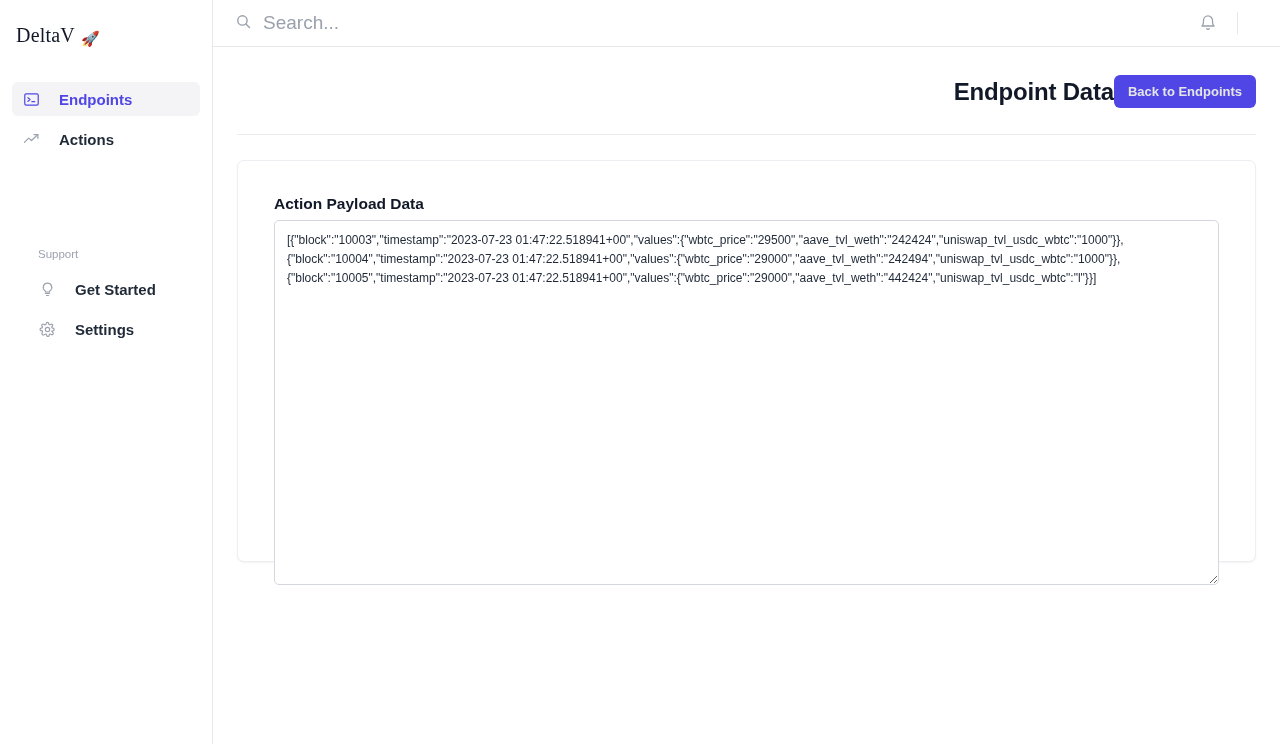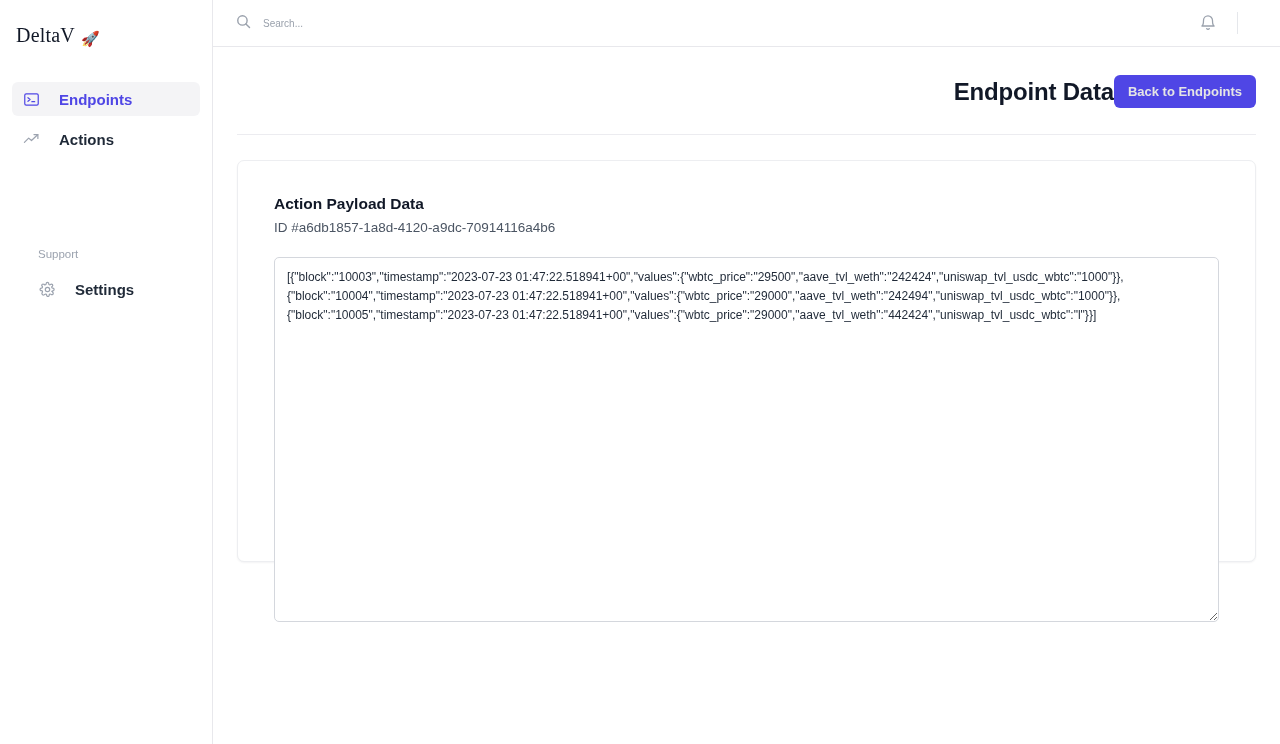--- a/index.html
+++ b/index.html
@@ -70,21 +70,21 @@
     border-bottom: 1px solid #e8e8ec;
     display: flex;
     align-items: center;
     padding: 0 24px 0 22px;
     flex: 0 0 47px;
   }
   .search-wrap { display: flex; align-items: center; gap: 11px; flex: 1 1 auto; }
   .search-input {
     border: 0; outline: 0; background: transparent;
     font-family: "Liberation Sans", sans-serif;
-    font-size: 10px; color: #111827; width: 320px;
+    font-size: 19px; color: #111827; width: 320px;
     padding: 0;
   }
   .search-input::placeholder { color: #9aa1ac; }
   .topbar-right { display: flex; align-items: center; gap: 0; }
   .bell-btn { width: 26px; height: 26px; display:flex; align-items:center; justify-content:center; cursor:pointer; }
   .vdivider { width: 1px; height: 22px; background: #e5e7eb; margin: 0 18px 0 16px; }
   .user-chip { display: flex; align-items: center; gap: 11px; cursor: pointer; }
   .avatar-wrap { position: relative; width: 30px; height: 30px; }
   .avatar {
     width: 30px; height: 30px; border-radius: 50%;
@@ -178,20 +178,30 @@
           </svg>
         </span>
         <span>Actions</span>
       </div>
 
     </nav>
 
     <div class="support-block">
       <div class="support-label">Support</div>
 
+      <div class="nav-item">
+        <span class="ico">
+          <svg width="17" height="17" viewBox="0 0 24 24" fill="none" stroke="#9ca3af" stroke-width="1.7" stroke-linecap="round" stroke-linejoin="round">
+            <path d="M9 17.5h6"></path>
+            <path d="M10.5 20.5h3"></path>
+            <path d="M12 3a6 6 0 0 0-3.6 10.8c.6.5.9 1.1.9 1.7h5.4c0-.6.3-1.2.9-1.7A6 6 0 0 0 12 3z"></path>
+          </svg>
+        </span>
+        <span>Get Started</span>
+      </div>
 
       <div class="nav-item">
         <span class="ico">
           <svg width="17" height="17" viewBox="0 0 24 24" fill="none" stroke="#9ca3af" stroke-width="1.7" stroke-linecap="round" stroke-linejoin="round">
             <circle cx="12" cy="12" r="3.1"></circle>
             <path d="M19.2 14.6a1.5 1.5 0 0 0 .3 1.65l.05.05a1.8 1.8 0 1 1-2.55 2.55l-.05-.05a1.5 1.5 0 0 0-1.65-.3 1.5 1.5 0 0 0-.9 1.37V20a1.8 1.8 0 1 1-3.6 0v-.1a1.5 1.5 0 0 0-.98-1.37 1.5 1.5 0 0 0-1.65.3l-.05.05A1.8 1.8 0 1 1 4.5 16.3l.05-.05a1.5 1.5 0 0 0 .3-1.65 1.5 1.5 0 0 0-1.37-.9H3.3a1.8 1.8 0 1 1 0-3.6h.1a1.5 1.5 0 0 0 1.37-.98 1.5 1.5 0 0 0-.3-1.65L4.42 7.4A1.8 1.8 0 1 1 6.97 4.85l.5.05a1.5 1.5 0 0 0 1.65.3h.07A1.5 1.5 0 0 0 10.1 3.9V3.8a1.8 1.8 0 1 1 3.6 0v.1a1.5 1.5 0 0 0 .9 1.37 1.5 1.5 0 0 0 1.65-.3l.05-.05a1.8 1.8 0 1 1 2.55 2.55l-.5.05a1.5 1.5 0 0 0-.3 1.65v.07a1.5 1.5 0 0 0 1.37.9h.1a1.8 1.8 0 1 1 0 3.6h-.1a1.5 1.5 0 0 0-1.37.9z"></path>
           </svg>
         </span>
         <span>Settings</span>
       </div>
@@ -226,21 +236,20 @@
 
     <main class="content">
 
       <div class="page-head">
         <h1 class="page-title">Endpoint Data</h1>
         <button class="btn-primary">Back to Endpoints</button>
       </div>
 
       <section class="card">
         <h2 class="card-title">Action Payload Data</h2>
-        <div class="card-sub">ID #a6db1857-1a8d-4120-a9dc-70914116a4b6</div>
         <textarea class="payload" spellcheck="false" style="">[{"block":"10003","timestamp":"2023-07-23 01:47:22.518941+00","values":{"wbtc_price":"29500","aave_tvl_weth":"242424","uniswap_tvl_usdc_wbtc":"1000"}},
 {"block":"10004","timestamp":"2023-07-23 01:47:22.518941+00","values":{"wbtc_price":"29000","aave_tvl_weth":"242494","uniswap_tvl_usdc_wbtc":"1000"}},
 {"block":"10005","timestamp":"2023-07-23 01:47:22.518941+00","values":{"wbtc_price":"29000","aave_tvl_weth":"442424","uniswap_tvl_usdc_wbtc":"l"}}]</textarea>
       </section>
 
     </main>
   </div>
 </div>
 
 </body></html>

